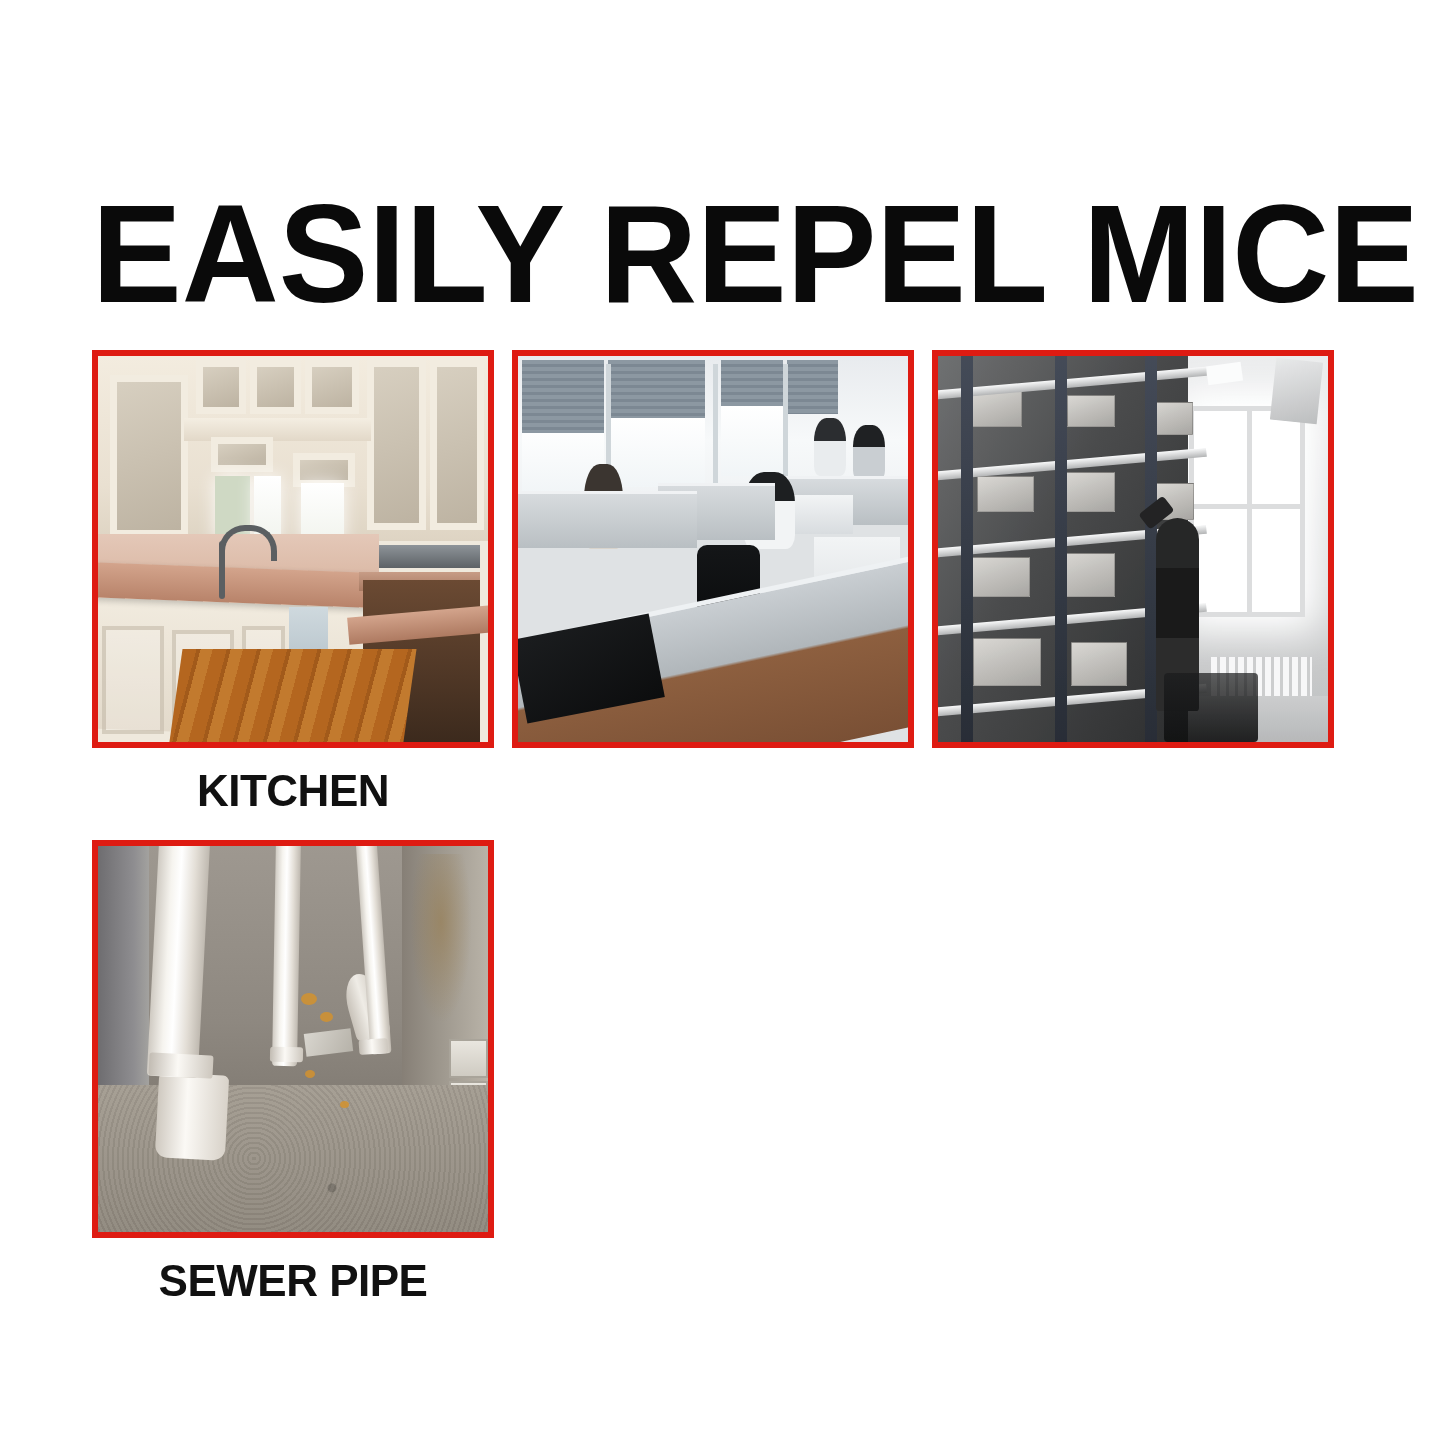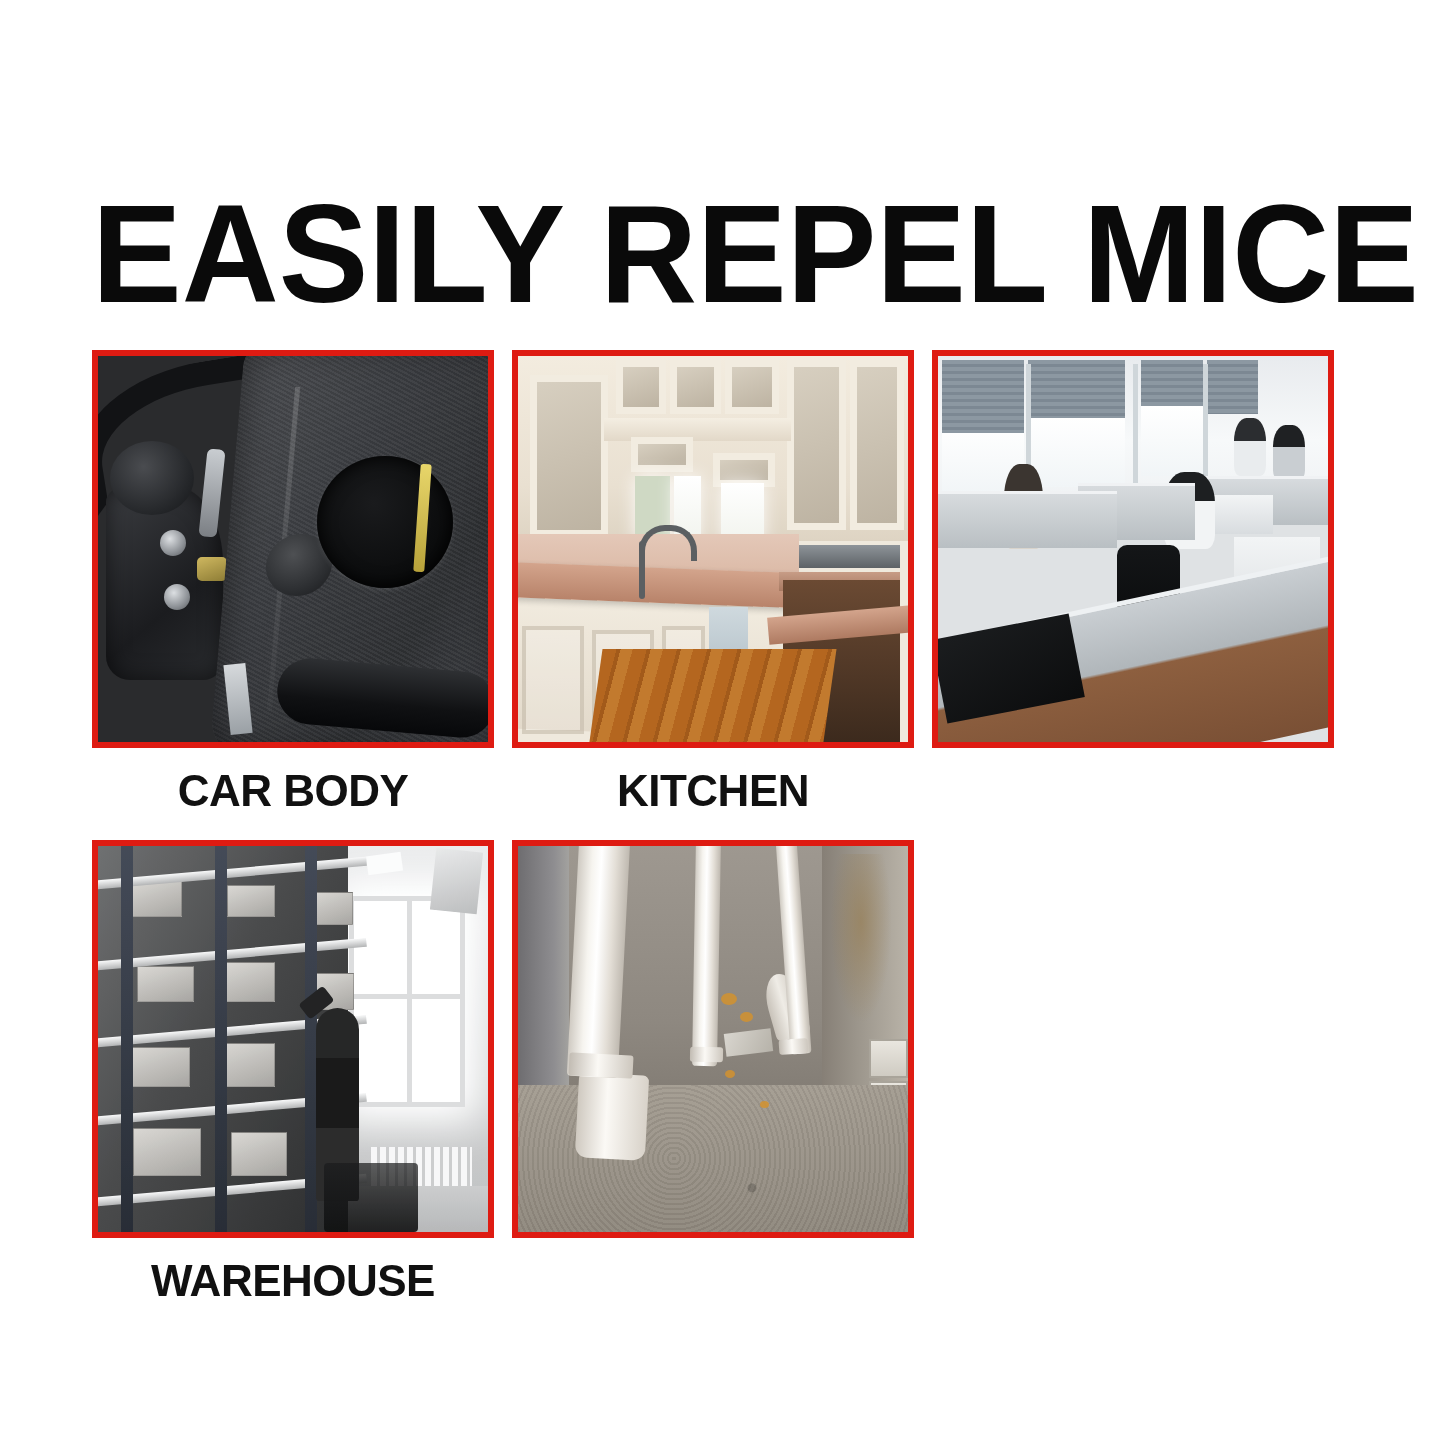--- a/index.html
+++ b/index.html
@@ -527,41 +527,20 @@
 </style>
 </head>
 <body>
 
 <div class="page" style="background: rgb(255, 255, 255);">
 
   <h1 class="headline" style="color: rgb(10, 10, 10);">EASILY REPEL MICE</h1>
 
   <div class="grid">
 
-    <div class="cell">
-      <div class="photo-frame" style="border-color: rgb(222, 27, 18);">
-        <div class="photo p-car">
-          <div class="hose-a"></div>
-          <div class="bracket"></div>
-          <div class="cap"></div>
-          <div class="bolt b1"></div>
-          <div class="bolt b2"></div>
-          <div class="bolt b3"></div>
-          <div class="tube"></div>
-          <div class="engine-cover"></div>
-          <div class="cover-ridge"></div>
-          <div class="knob"></div>
-          <div class="oil-port"></div>
-          <div class="dipstick"></div>
-          <div class="clip"></div>
-          <div class="hose-b"></div>
-        </div>
-      </div>
-      <div class="caption">CAR BODY</div>
-    </div>
 
     <div class="cell">
       <div class="photo-frame" style="border-color: rgb(222, 27, 18);">
         <div class="photo p-kitchen">
           <div class="upper-run"></div>
           <div class="glass-door g1"></div>
           <div class="glass-door g2"></div>
           <div class="glass-door g3"></div>
           <div class="glass-door g4"></div>
           <div class="glass-door g5"></div>
@@ -647,21 +626,20 @@
           <div class="shelf sh4"></div>
           <div class="shelf sh5"></div>
           <div class="post po1"></div>
           <div class="post po2"></div>
           <div class="post po3"></div>
           <div class="arm"></div>
           <div class="worker"></div>
           <div class="cart"></div>
         </div>
       </div>
-      <div class="caption">WAREHOUSE</div>
     </div>
 
     <div class="cell">
       <div class="photo-frame" style="border-color: rgb(222, 27, 18);">
         <div class="photo p-sewer">
           <div class="back-wall"></div>
           <div class="left-wall"></div>
           <div class="right-wall"></div>
           <div class="stain"></div>
           <div class="tile t1"></div>
@@ -677,16 +655,17 @@
           <div class="elbow-c"></div>
           <div class="elbow"></div>
           <div class="pipe pipe-a"></div>
           <div class="pipe pipe-b"></div>
           <div class="pipe pipe-c"></div>
           <div class="collar col-a"></div>
           <div class="collar col-b"></div>
           <div class="collar col-c"></div>
         </div>
       </div>
+      <div class="caption">SEWER PIPE</div>
     </div>
 
   </div>
 </div>
 
 </body></html>

